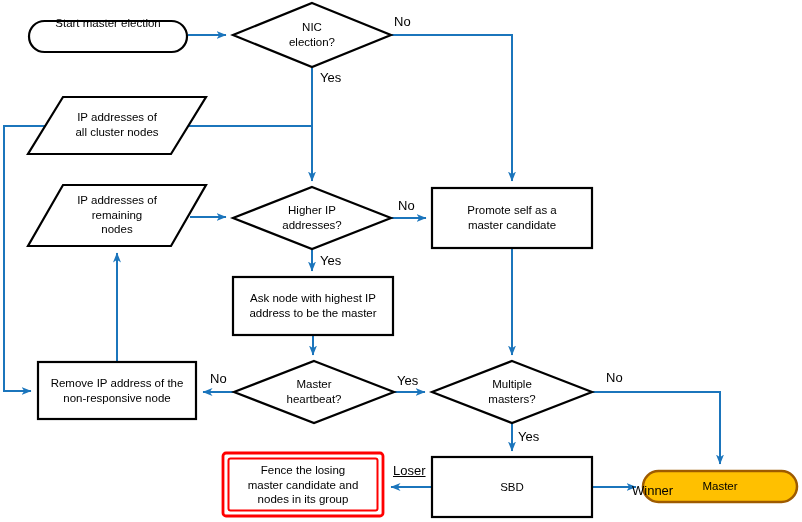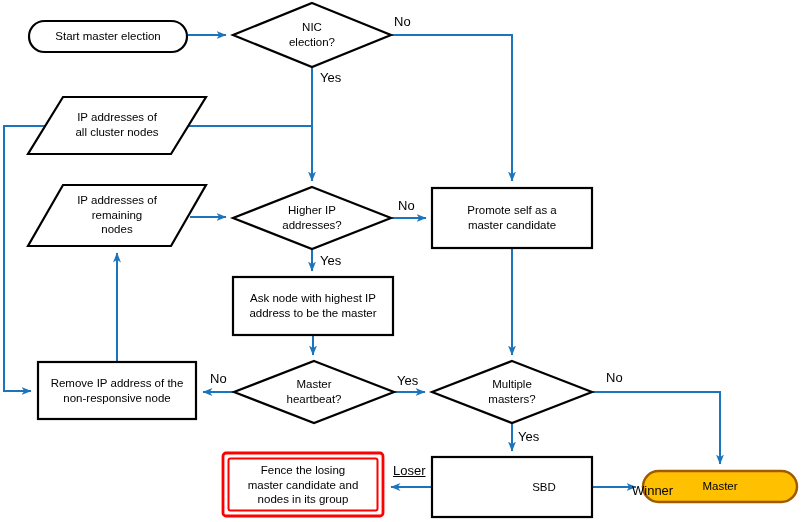--- a/index.html
+++ b/index.html
@@ -81,41 +81,41 @@
       <rect x="38" y="362" width="158" height="57"></rect>
       <rect x="432" y="457" width="160" height="60"></rect>
     </g>
 
     <rect x="223" y="453" width="160" height="63" rx="3" fill="#ffffff" stroke="#FF0000" stroke-width="2.8"></rect>
     <rect x="228.5" y="458.5" width="149" height="52" rx="2" fill="#ffffff" stroke="#FF0000" stroke-width="2"></rect>
 
     <rect x="643" y="471" width="154" height="31" rx="15.5" ry="15.5" fill="#FFC000" stroke="#9E5B00" stroke-width="2.5"></rect>
   </svg>
 
-  <div class="node-label" style="left:29px;  top:21px;  width:158px; height:31px;">Start master election</div>
+  <div class="node-label" style="left:29px;  top:8px;  width:158px; height:31px;">Start master election</div>
   <div class="node-label" style="left:242px; top:13px;  width:140px; height:44px;">NIC
 election?</div>
   <div class="node-label" style="left:47px;  top:99px;  width:140px; height:52px;">IP addresses of
 all cluster nodes</div>
   <div class="node-label" style="left:47px;  top:186px; width:140px; height:58px;">IP addresses of
 remaining
 nodes</div>
   <div class="node-label" style="left:242px; top:196px; width:140px; height:44px;">Higher IP
 addresses?</div>
   <div class="node-label" style="left:233px; top:277px; width:160px; height:58px;">Ask node with highest IP
 address to be the master</div>
   <div class="node-label" style="left:432px; top:188px; width:160px; height:60px;">Promote self as a
 master candidate</div>
   <div class="node-label" style="left:244px; top:370px; width:140px; height:44px;">Master
 heartbeat?</div>
   <div class="node-label" style="left:38px;  top:362px; width:158px; height:57px;border-radius:10px;">Remove IP address of the
 non-responsive node</div>
   <div class="node-label" style="left:442px; top:370px; width:140px; height:44px;">Multiple
 masters?</div>
-  <div class="node-label" style="left:432px; top:457px; width:160px; height:60px;margin-left:32px;">SBD</div>
+  <div class="node-label" style="left:432px; top:457px; width:160px; height:60px;">SBD</div>
   <div class="node-label" style="left:229px; top:459px; width:148px; height:52px;">Fence the losing
 master candidate and
 nodes in its group</div>
   <div class="node-label" style="left:643px; top:471px; width:154px; height:31px;">Master</div>
 
   <span class="edge-label" style="left:394px; top:14px;">No</span>
   <span class="edge-label" style="left:320px; top:70px;">Yes</span>
   <span class="edge-label" style="left:398px; top:198px;">No</span>
   <span class="edge-label" style="left:320px; top:253px;">Yes</span>
   <span class="edge-label" style="left:210px; top:371px;">No</span>

